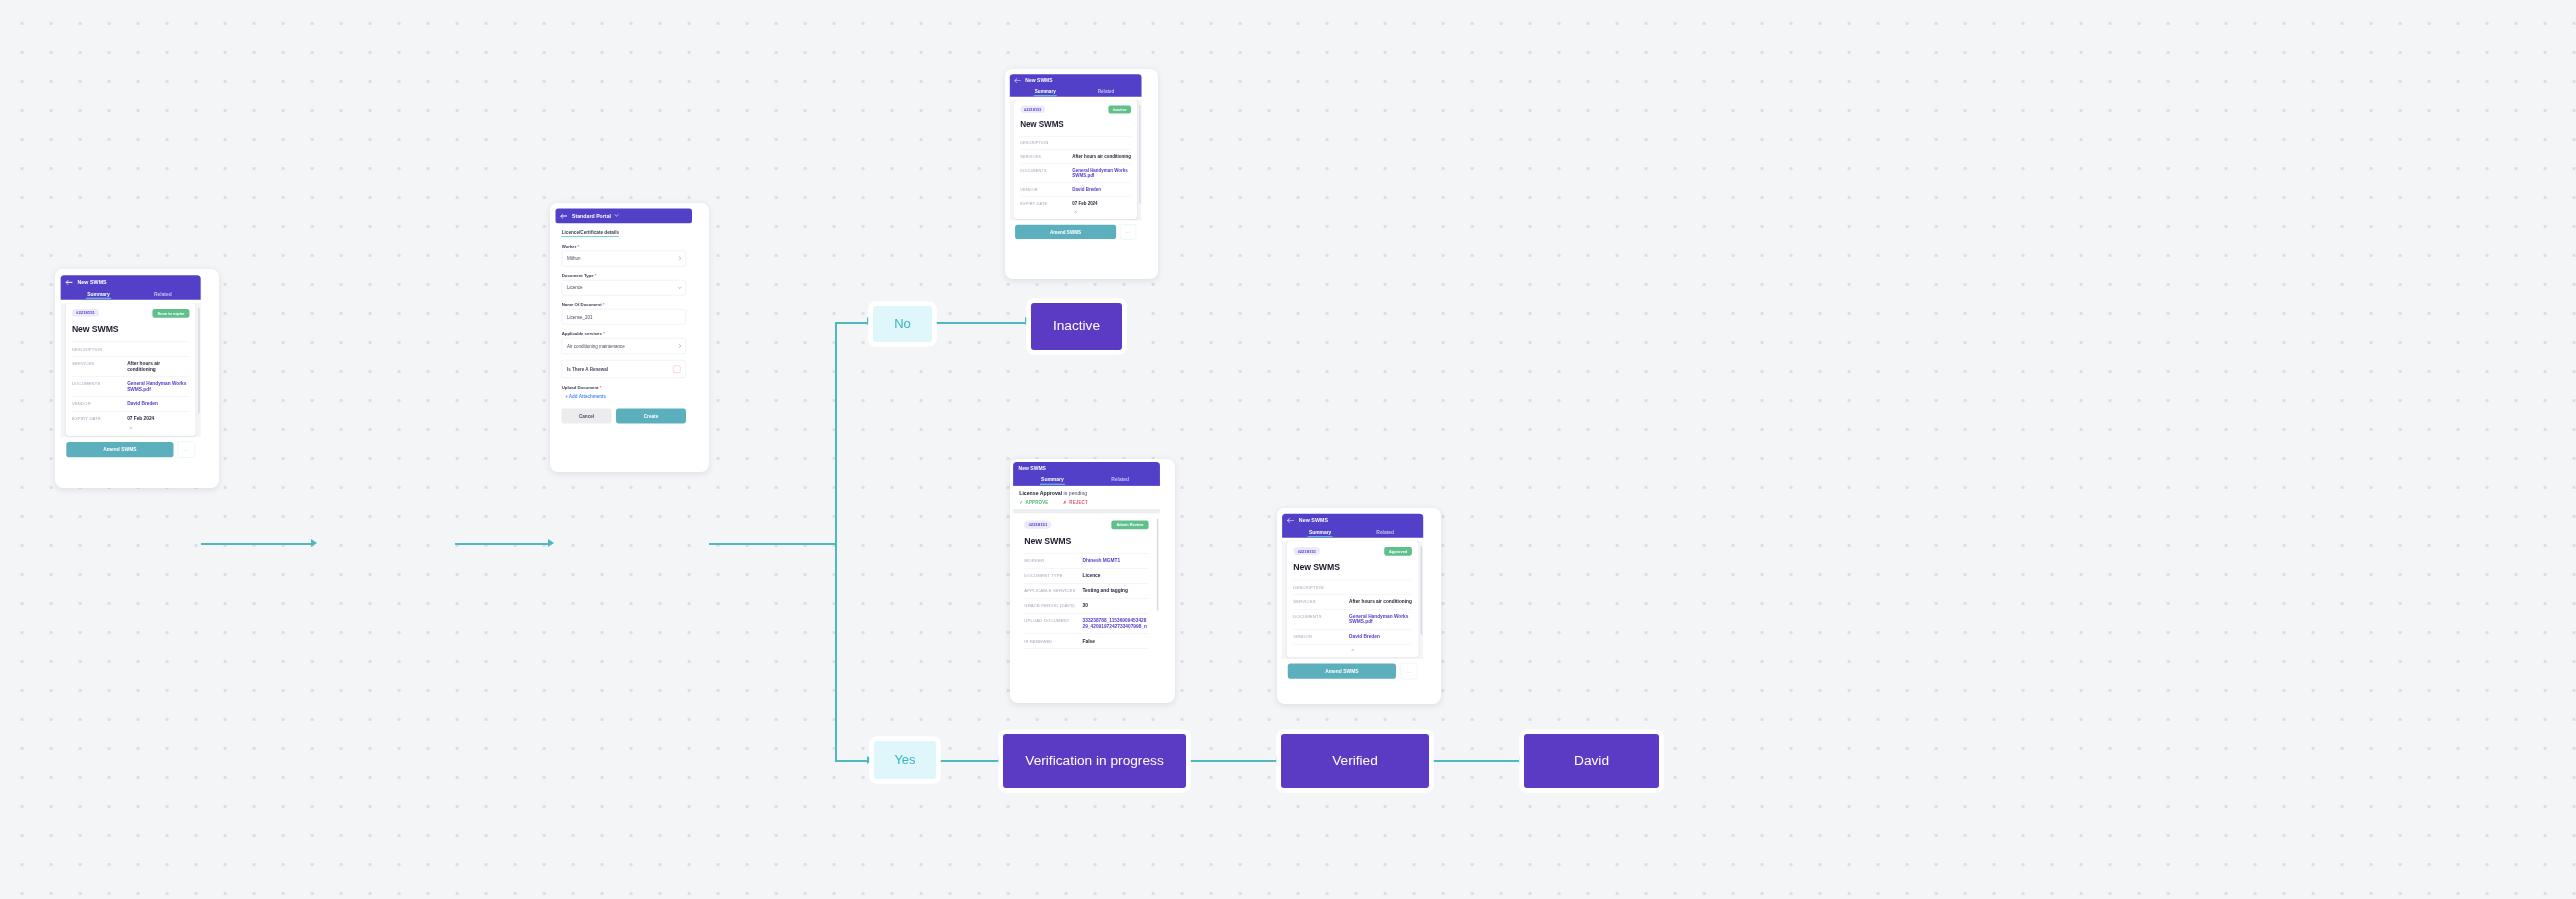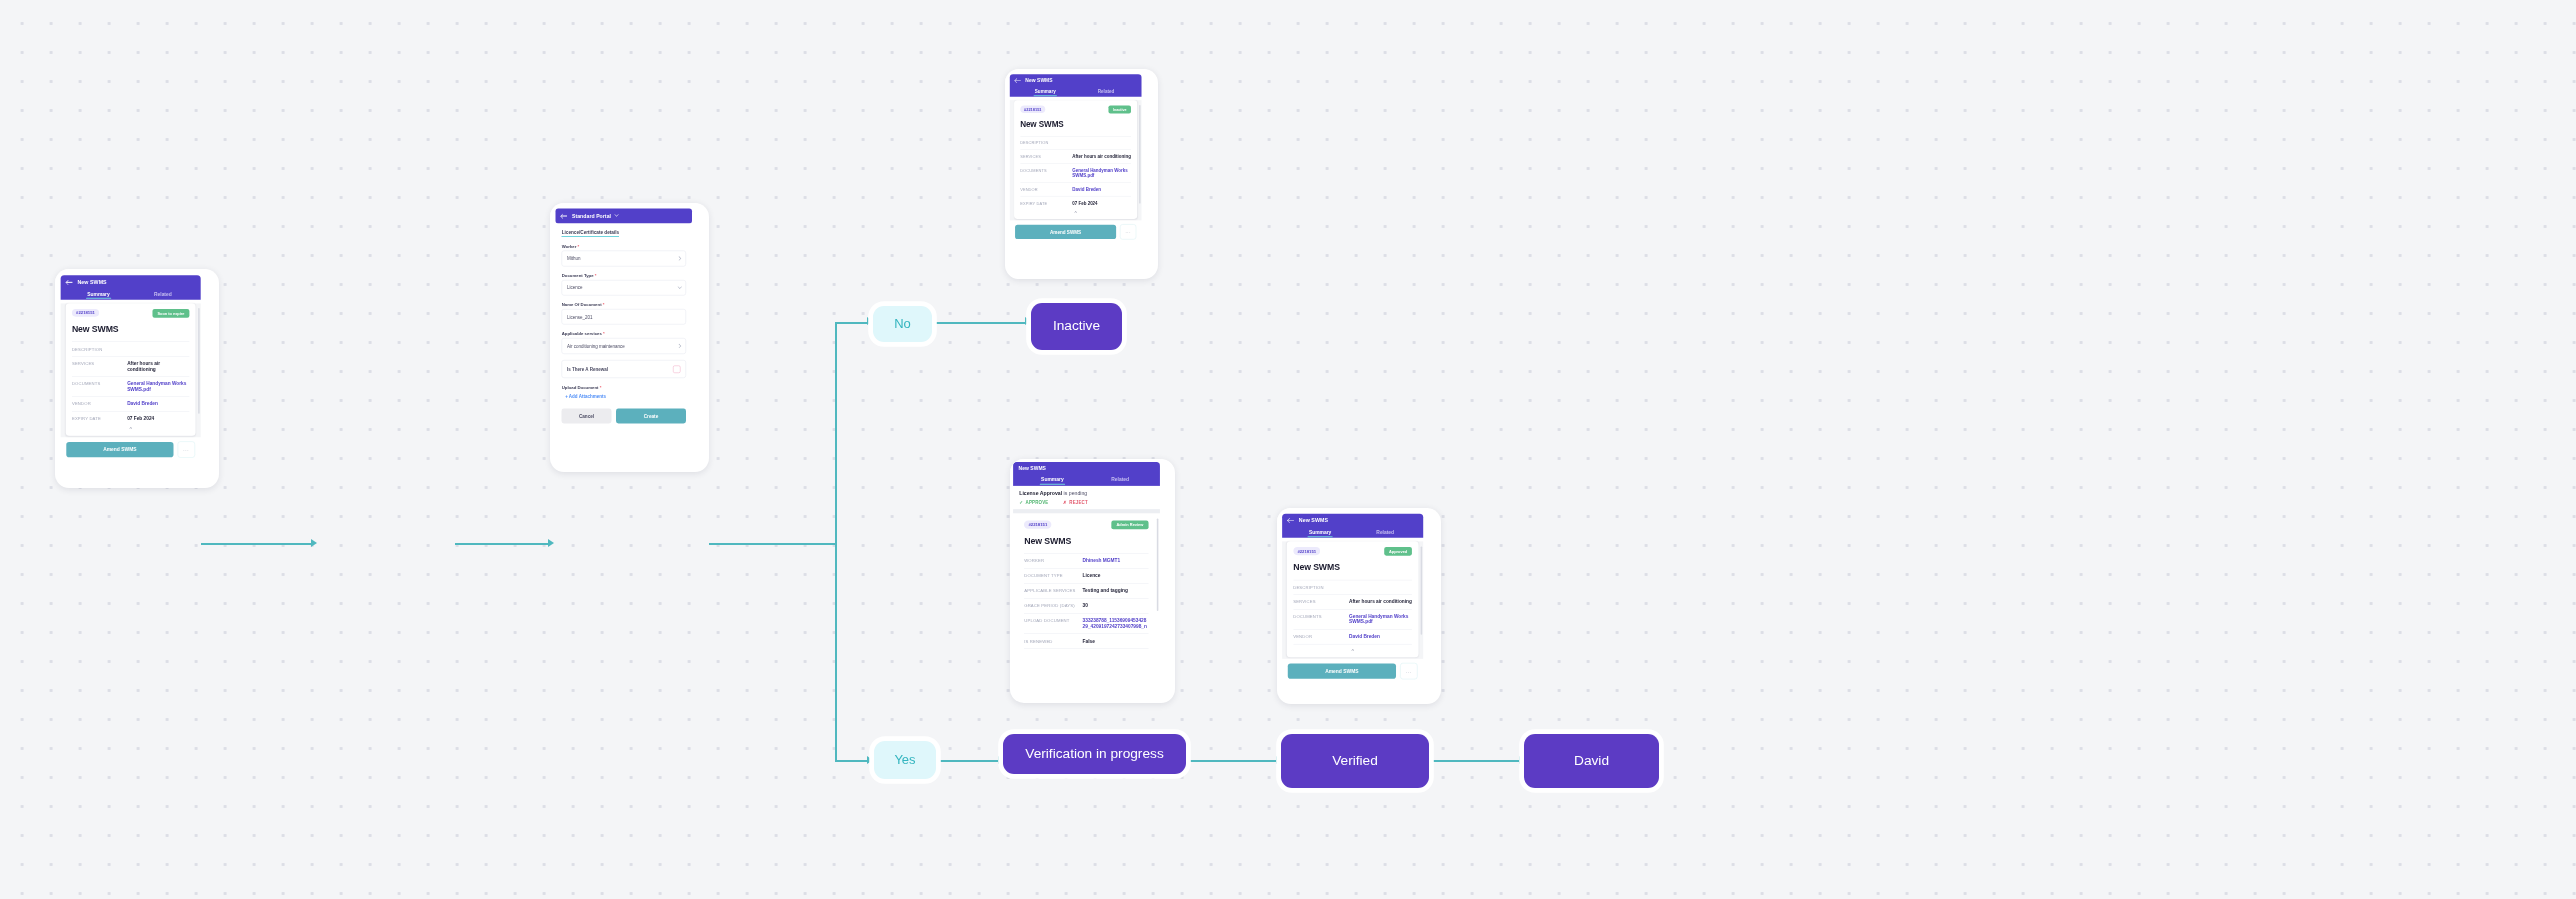--- a/index.html
+++ b/index.html
@@ -18,21 +18,21 @@
   }
 
   
   .node {
     position: absolute;
     display: flex;
     flex-direction: column;
     align-items: center;
     justify-content: center;
     text-align: center;
-    border-radius: 11px;
+    border-radius: 3px;
     box-shadow: 0 0 0 4.8px #ffffff;
     z-index: 6;
   }
   .node.purple { background: #5c3bc4; color: #ffffff; }
   .node.cyan   { background: #dff7fb; color: #34b5bf; }
   .node .ln { display: block; line-height: 1.5; white-space: nowrap; }
 
   
   .edge { position: absolute; background: #4fb8bf; z-index: 4; }
   .edge.h { height: 1.7px; }
@@ -41,21 +41,21 @@
     position: absolute; width: 0; height: 0; z-index: 5;
     border-top: 4.1px solid transparent;
     border-bottom: 4.1px solid transparent;
     border-left: 6.2px solid #4fb8bf;
   }
 
   
   .mock {
     position: absolute;
     background: #ffffff;
-    border-radius: 14px;
+    border-radius: 8px;
     box-shadow: 0 1.4px 6.9px rgba(40,40,70,.10);
     overflow: hidden;
     z-index: 8;
   }
   .mock-inner {
     position: absolute;
     top: 0; left: 0; right: 0; bottom: 0;
     transform-origin: top left;
   }
   .screen { width: 295px; background: #f4f5f7; position: relative; }
@@ -164,21 +164,21 @@
   </div>
 
   <div class="node purple" style="left:1031px; top:303px; width:91px; height:47px;">
     <span class="ln" style="font-size:13.7px;">Inactive</span>
   </div>
 
   <div class="node cyan" style="left:874px; top:741px; width:62px; height:38px;">
     <span class="ln" style="font-size:13px;">Yes</span>
   </div>
 
-  <div class="node purple" style="left:1003px; top:734px; width:183px; height:40px;">
+  <div class="node purple" style="left:1003px; top:734px; width:183px; height:54px;">
     <span class="ln" style="font-size:13.7px;">Verification in progress</span>
   </div>
 
   <div class="node purple" style="left:1281px; top:734px; width:148px; height:54px;">
     <span class="ln" style="font-size:13.7px;text-align:center;">Verified</span>
   </div>
 
   <div class="node purple" style="left:1524px; top:734px; width:135px; height:54px;">
     <span class="ln" style="font-size:13.7px;">David</span>
   </div>

